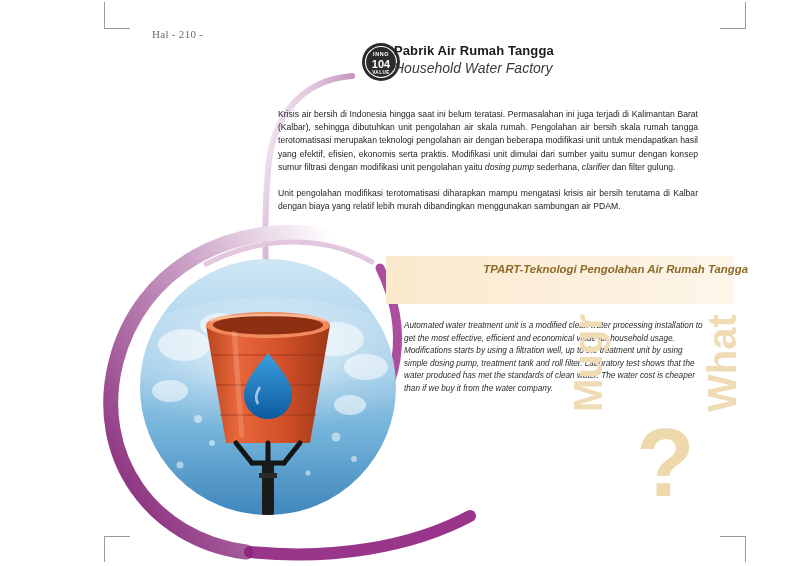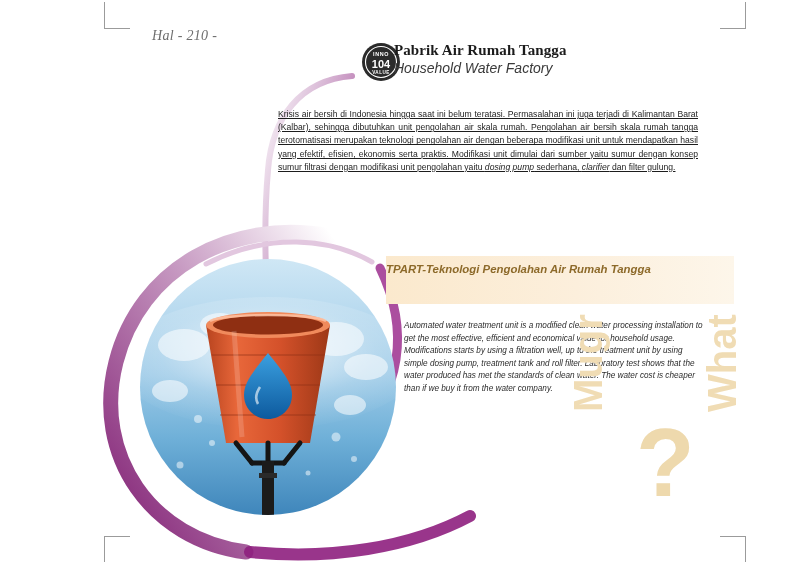--- a/index.html
+++ b/index.html
@@ -25,22 +25,21 @@
   }
   .crop.h { height: 1px; width: 26px; }
   .crop.v { width: 1px; height: 26px; }
 
   
   .page-num {
     position: absolute;
     left: 152px;
     top: 28px;
     font-family: "Liberation Serif", serif;
-    font-style: italic;
-    font-size: 14px;
+    font-size: 11px;
     color: #6d6d6d;
     letter-spacing: .3px;
   }
 
   
   .logo {
     position: absolute;
     left: 361px;
     top: 42px;
     width: 40px;
@@ -48,23 +47,23 @@
   }
   .logo svg { display:block; }
 
   .title-block {
     position: absolute;
     left: 394px;
     top: 42px;
     width: 330px;
   }
   .title-main {
-    font-family: Liberation Serif, serif;
+    font-family: Liberation Sans, sans-serif;
     font-weight: bold;
-    font-size: 15px;
+    font-size: 13px;
     color: #1b1b1b;
     letter-spacing: .1px;
     line-height: 17px;
   }
   .title-sub {
     font-family: "Liberation Sans", sans-serif;
     font-weight: normal;
     font-style: italic;
     font-size: 14px;
     color: #3a3a3a;
@@ -77,45 +76,46 @@
     position: absolute;
     left: 278px;
     top: 108px;
     width: 432px;
     text-align: justify;
     font-family: "Liberation Sans", sans-serif;
     font-size: 8.6px;
     line-height: 13.2px;
     color: #1d1d1d;
   }
-  .body-col p { margin: 0 12px 13px 0; text-decoration: underline; }
+  .body-col p { margin: 0 12px 13px 0; }
   .body-col p:last-child { margin-bottom: 0; }
   .body-col em { font-style: italic; }
 
   
   .panel-band {
     position: absolute;
     left: 386px;
     top: 256px;
     width: 348px;
     height: 48px;
     background: linear-gradient(to right, #fbe9cd 0%, #fcefdc 55%, #fdf6ea 100%);
   }
   .panel-title {
     position: absolute;
     left: 386px;
     top: 262px;
     width: 330px;
-    text-align: left;
+    text-align: right;
     font-family: "Liberation Sans", sans-serif;
     font-weight: bold;
     font-style: italic;
     font-size: 11.4px;
     line-height: 15px;
     color: #8d6a2a;
+    padding-left: 32px;
   }
   .panel-body {
     position: absolute;
     left: 404px;
     top: 320px;
     width: 302px;
     text-align: left;
     font-family: "Liberation Sans", sans-serif;
     font-style: italic;
     font-size: 8.2px;
@@ -219,20 +219,21 @@
     </svg>
   </div>
 
   <div class="title-block">
     <div class="title-main">Pabrik Air Rumah Tangga</div>
     <div class="title-sub">Household Water Factory</div>
   </div>
 
   <div class="body-col">
     <p><span>Krisis air bersih di Indonesia hingga saat ini belum teratasi. Permasalahan ini juga terjadi di Kalimantan Barat (Kalbar), sehingga dibutuhkan unit pengolahan air skala rumah. Pengolahan air bersih skala rumah tangga terotomatisasi merupakan teknologi pengolahan air dengan beberapa modifikasi unit untuk mendapatkan hasil yang efektif, efisien, ekonomis serta praktis. Modifikasi unit dimulai dari sumber yaitu sumur dengan konsep sumur filtrasi dengan modifikasi unit pengolahan yaitu </span><em>dosing pump</em><span> sederhana, </span><em>clarifier</em><span> dan filter gulung.</span></p>
+    <p>Unit pengolahan modifikasi terotomatisasi diharapkan mampu mengatasi krisis air bersih terutama di Kalbar dengan biaya yang relatif lebih murah dibandingkan menggunakan sambungan air PDAM.</p>
   </div>
 
   <div class="panel-band"></div>
   <div class="panel-title">
     <div>TPART-Teknologi Pengolahan Air Rumah Tangga</div>
   </div>
   <div class="panel-body">Automated water treatment unit is a modified clean water processing installation to get the most effective, efficient and economical value for household usage. Modifications starts by using a filtration well, up to the treatment unit by using simple dosing pump, treatment tank and roll filter. Laboratory test shows that the water produced has met the standards of clean water. The water cost is cheaper than if we buy it from the water company.</div>
 
   <div class="photo">
     <svg width="256" height="256" viewBox="0 0 256 256" xmlns="http://www.w3.org/2000/svg">

